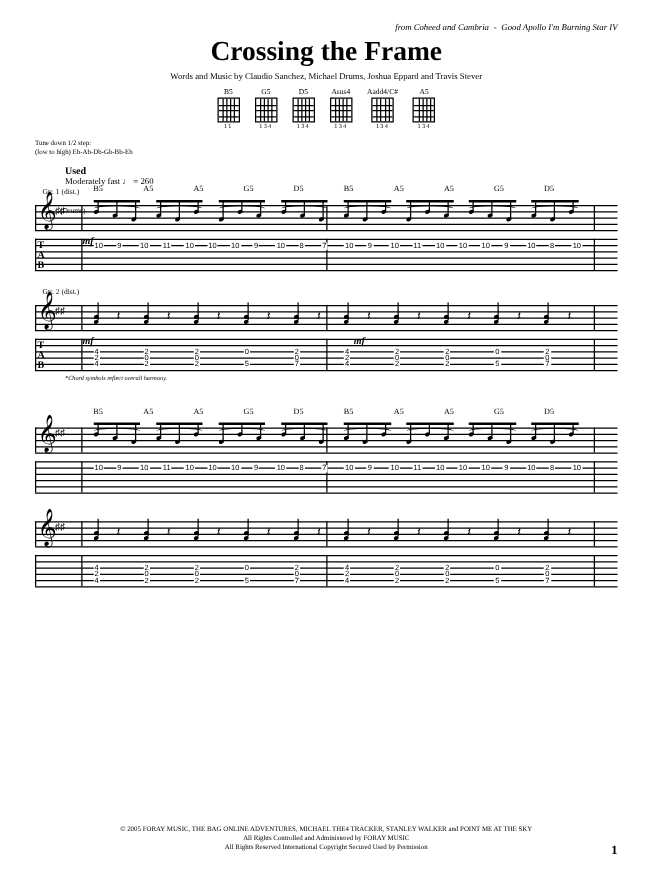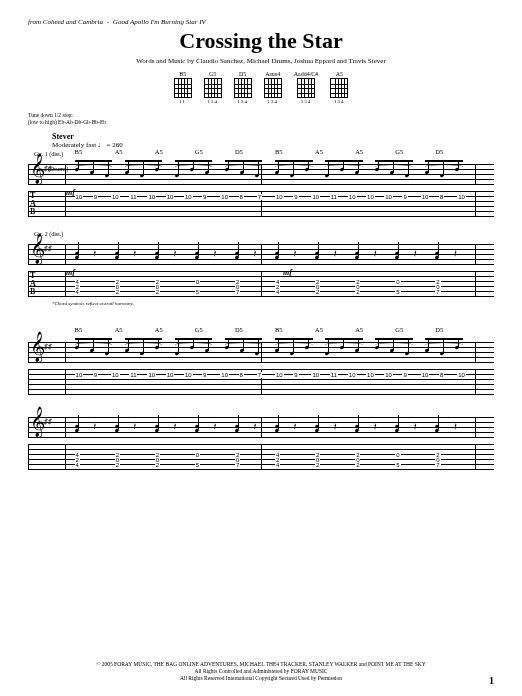--- a/index.html
+++ b/index.html
@@ -5,21 +5,21 @@
   * { margin: 0; padding: 0; box-sizing: border-box; }
   body {
     width: 522px;
     height: 696px;
     background: #fff;
     font-family: Georgia, 'Times New Roman', serif;
     position: relative;
     padding: 18px 28px 12px 28px;
     color: #000;
   }
-  .source-line { text-align: left; font-size: 7px; font-style: italic; margin-bottom: 2px; }
+  .source-line { text-align: right; font-size: 7px; font-style: italic; margin-bottom: 2px; }
   .source-line .dash { font-style: normal; margin: 0 2px; }
   .title { text-align: center; font-size: 22px; font-weight: bold; margin-bottom: 3px; font-family: Georgia, serif; }
   .credits { text-align: center; font-size: 7px; margin-bottom: 6px; }
   .chord-row { display: flex; justify-content: center; gap: 12px; margin-bottom: 8px; }
   .chord-dia { display: flex; flex-direction: column; align-items: center; }
   .chord-name { font-size: 6px; margin-bottom: 1px; }
   .chord-grid { width: 18px; height: 20px; position: relative; border: 0.5px solid #000; }
   .chord-grid .hl, .chord-grid .vl { position: absolute; background: #000; }
   .chord-grid .hl { width: 100%; height: 0.5px; left: 0; }
   .chord-grid .vl { height: 100%; width: 0.5px; top: 0; }
@@ -48,21 +48,21 @@
 </style>
 </head>
 <body>
 
 <div class="source-line">
   <span>from Coheed and Cambria</span>
   <span class="dash"> - </span>
   <span>Good Apollo I'm Burning Star IV</span>
 </div>
 
-<h1 class="title">Crossing the Star</h1>
+<h1 class="title">Crossing the Frame</h1>
 <div class="credits">Words and Music by Claudio Sanchez, Michael Drums, Joshua Eppard and Travis Stever</div>
 
 <div class="chord-row" id="chord-row">
     <div class="chord-dia">
       <div class="chord-name">B5</div>
     <div class="chord-grid">
       <div class="hl" style="top:25%"></div>
         <div class="hl" style="top:50%"></div>
         <div class="hl" style="top:75%"></div>
       <div class="vl" style="left:20%"></div>
@@ -137,21 +137,21 @@
     </div>
     <div class="chord-fingering">134</div>
     </div>
   </div>
 
 <div class="tuning-block">
   <div>Tune down 1/2 step:</div>
   <div>(low to high) Eb-Ab-Db-Gb-Bb-Eb</div>
 </div>
 
-<div class="section-label">Stever</div>
+<div class="section-label">Used</div>
 <div class="tempo">Moderately fast ♩ = 260</div>
 
 <div class="system">
   <div class="gtr-label">Gtr. 1 (dist.)</div>
   <div class="staff" id="staff1a">
     <span class="dyn" style="left:38px; top:30px;">mf</span>
     <span style="position:absolute; left:20px; top:8px; font-size:6px;">(Drums)</span>
   <div class="staff-line" style="top: 6px;"></div>
       <div class="staff-line" style="top: 11px;"></div>
       <div class="staff-line" style="top: 16px;"></div>

